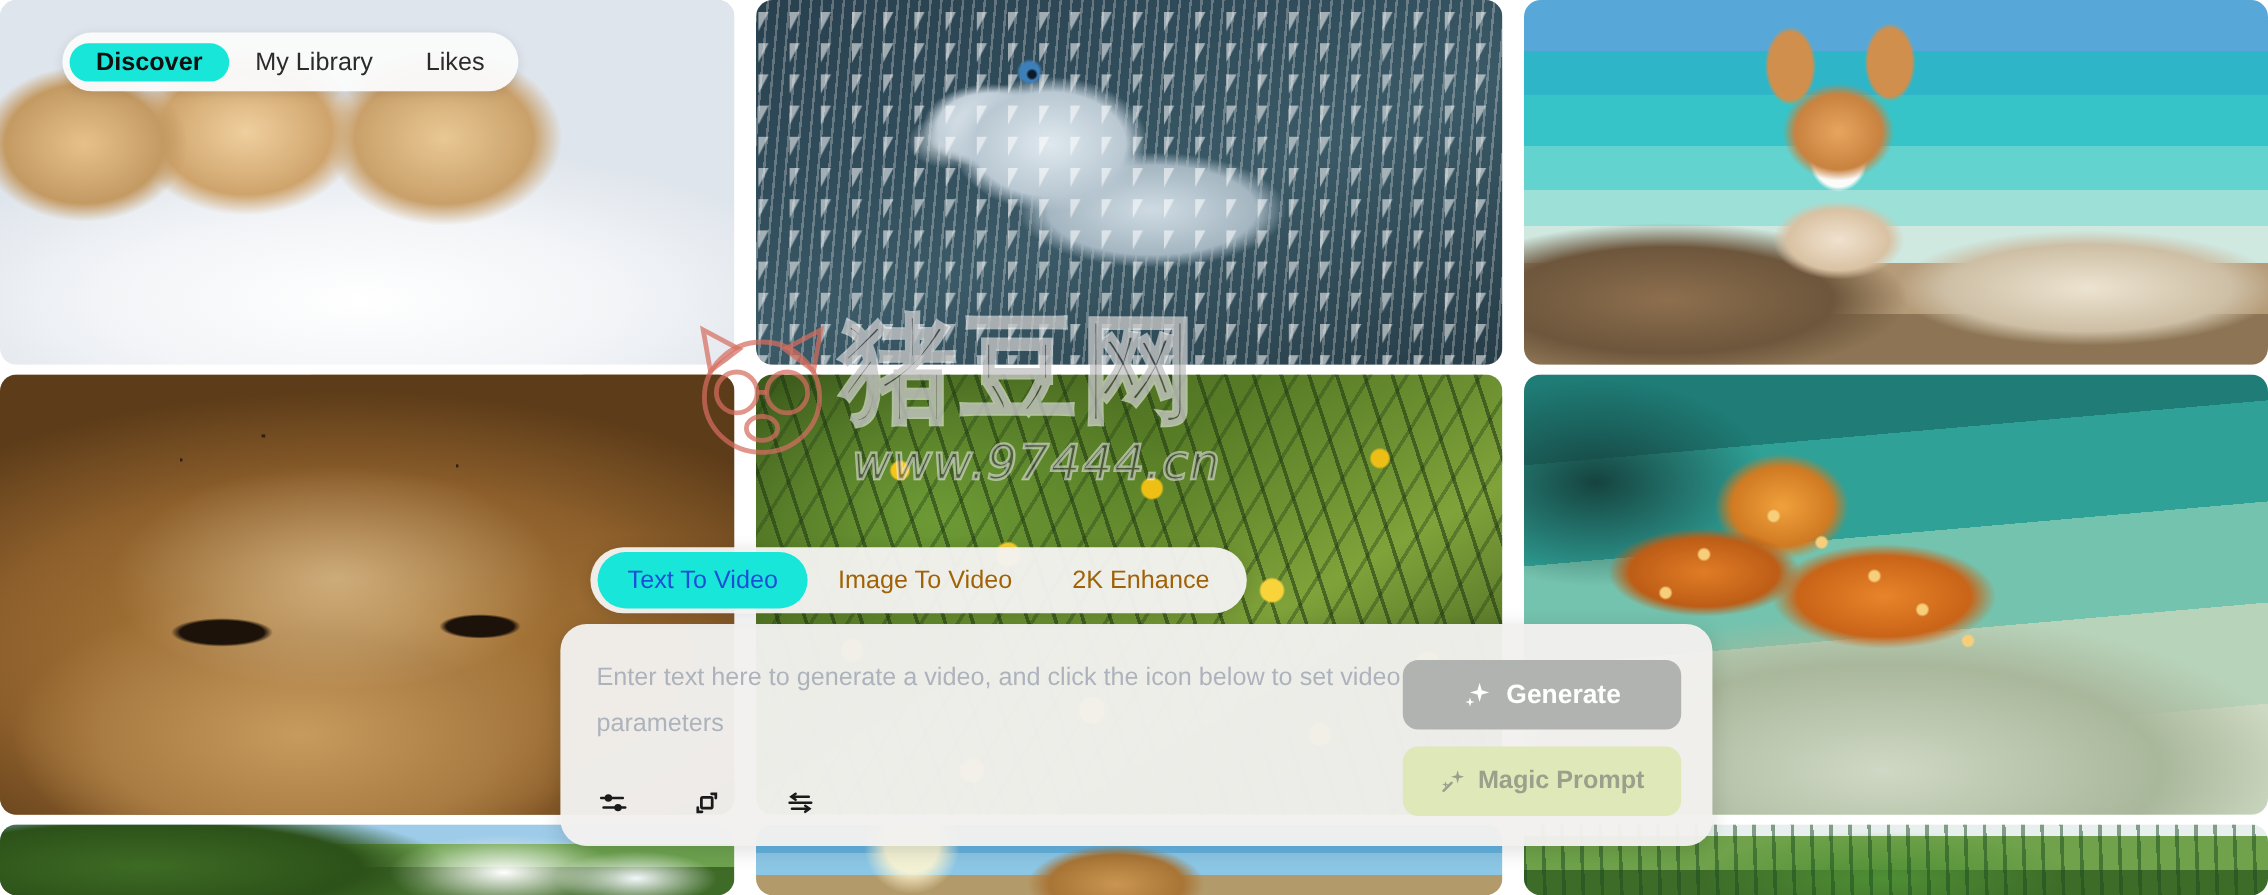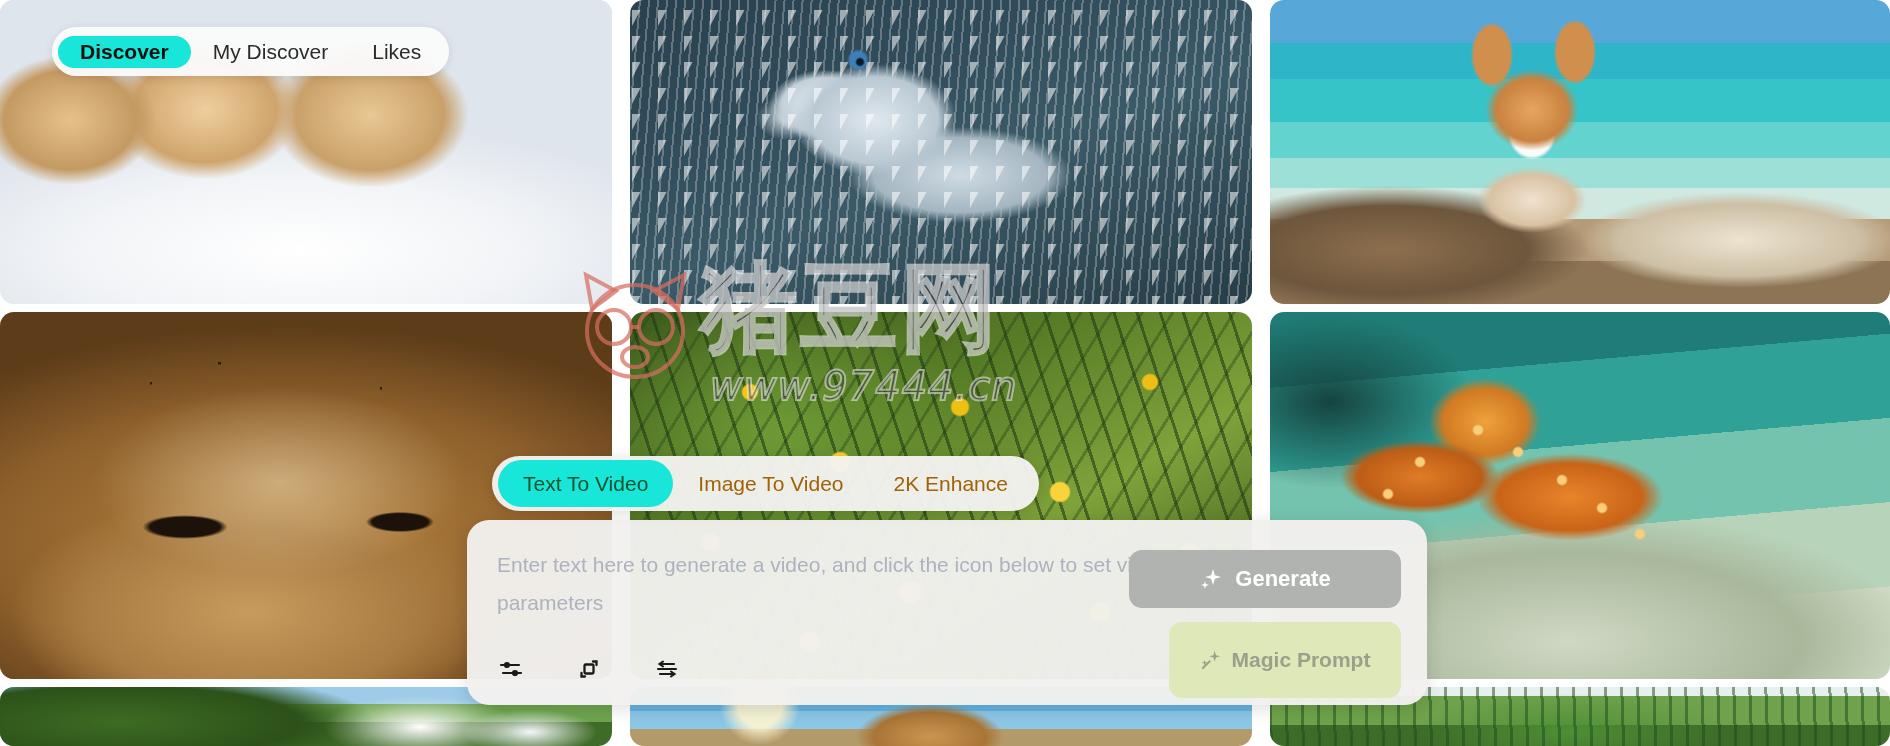--- a/index.html
+++ b/index.html
@@ -218,21 +218,21 @@
     box-shadow:0 2px 12px rgba(0,0,0,0.12);
     z-index:12;
   }
   .modetabs .tab {
     height:47px; padding:0 25px;
     display:flex; align-items:center; justify-content:center;
     border-radius:24px;
     font-size:21px; color:#a16207;
     white-space:nowrap; cursor:pointer;
   }
-  .modetabs .tab.active { background:#18e6d8; color:#14532d; }
+  .modetabs .tab.active { background:#18e6d8; color:#1d4ed8; }
 
   
   .promptpanel {
     position:absolute; left:467px; top:520px;
     width:960px; height:185px;
     background:rgba(242,241,238,0.97);
     border-radius:22px;
     box-shadow:0 4px 18px rgba(0,0,0,0.13);
     z-index:11;
   }
@@ -253,31 +253,31 @@
     display:flex; align-items:center; gap:38px;
   }
   .tool-btn {
     width:40px; height:40px;
     display:flex; align-items:center; justify-content:center;
     cursor:pointer; border-radius:10px;
   }
 
   .gen-btn {
     position:absolute; right:26px; top:30px;
-    width:272px; height:58px;
+    width:232px; height:58px;
     background:#b1b3b1;
     border-radius:13px; border:none;
     display:flex; align-items:center; justify-content:center; gap:12px;
     color:#ffffff; font-size:22px; font-weight:bold;
     cursor:pointer;
     font-family:"Liberation Sans", sans-serif;
   }
   .magic-btn {
     position:absolute; right:26px; top:102px;
-    width:232px; height:76px;
+    width:232px; height:58px;
     background:#dfe8b8;
     border-radius:13px; border:none;
     display:flex; align-items:center; justify-content:center; gap:10px;
     color:#9aa08c; font-size:21px; font-weight:bold;
     cursor:pointer;
     font-family:"Liberation Sans", sans-serif;
   }
 </style>
 </head>
 <body>
@@ -346,21 +346,21 @@
         <path d="M61 62 h8"></path>
         <ellipse cx="65" cy="92" rx="13" ry="10"></ellipse>
       </g>
     </svg>
     <div class="wm-cn">猪豆网</div>
     <div class="wm-url">www.97444.cn</div>
   </div>
 
   <div class="topnav">
     <div class="tab active">Discover</div>
-    <div class="tab">My Discover</div>
+    <div class="tab">My Library</div>
     <div class="tab">Likes</div>
   </div>
 
   <div class="modetabs">
     <div class="tab active">Text To Video</div>
     <div class="tab">Image To Video</div>
     <div class="tab">2K Enhance</div>
   </div>
 
   <div class="promptpanel">

